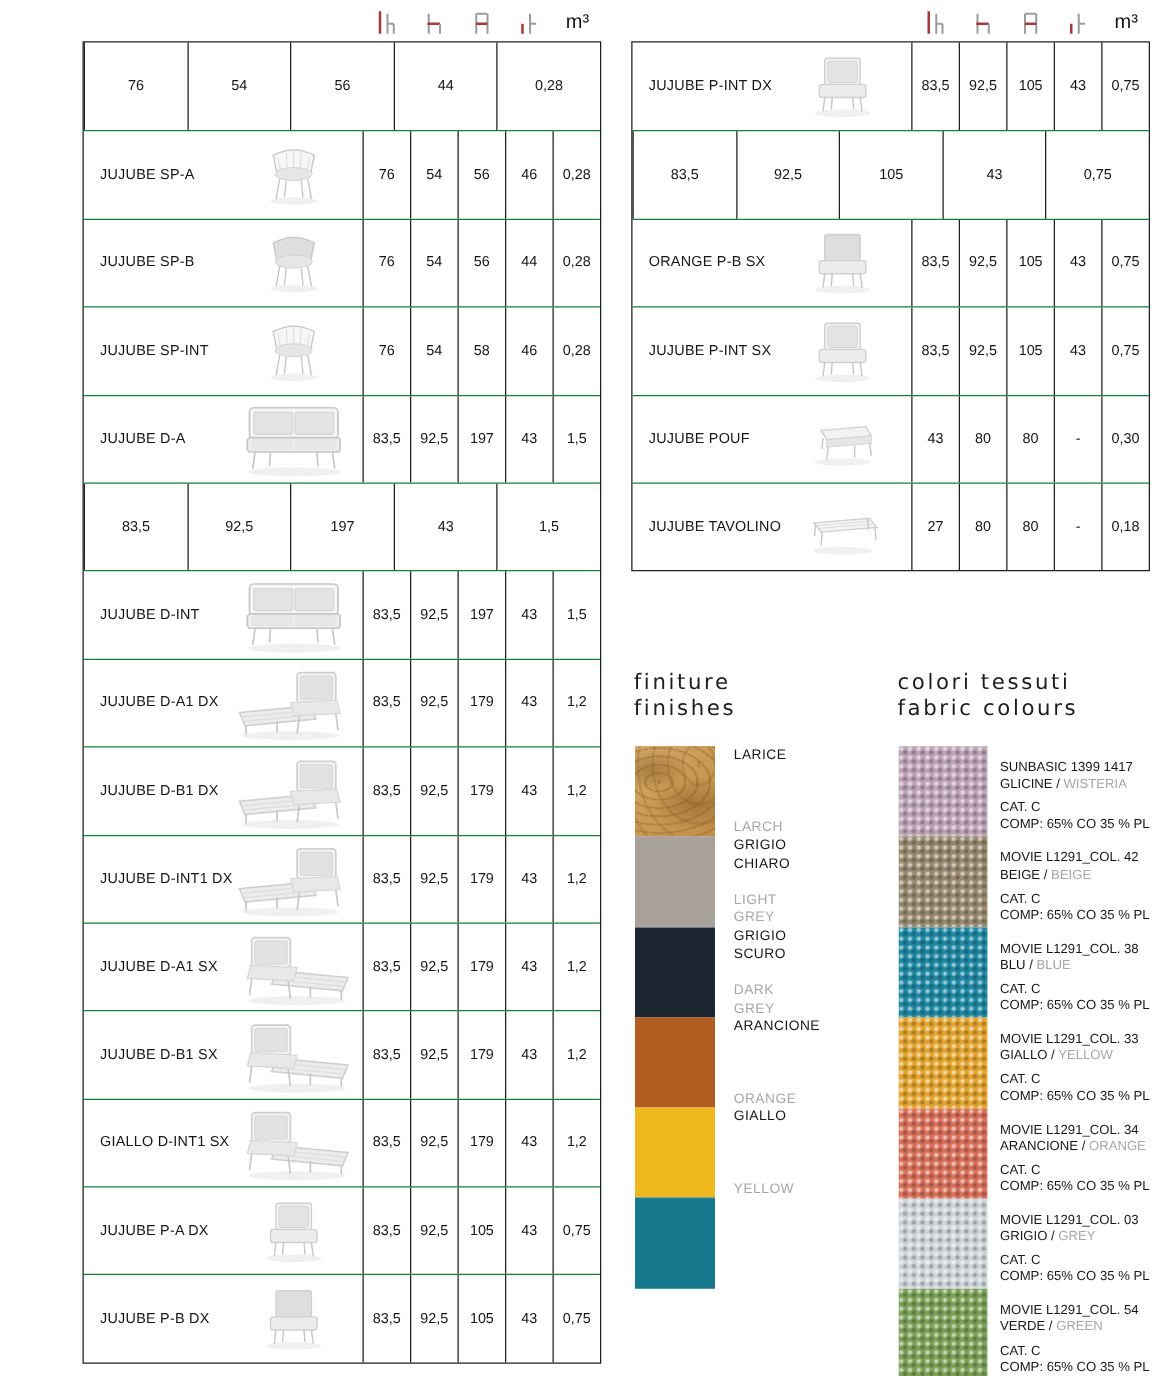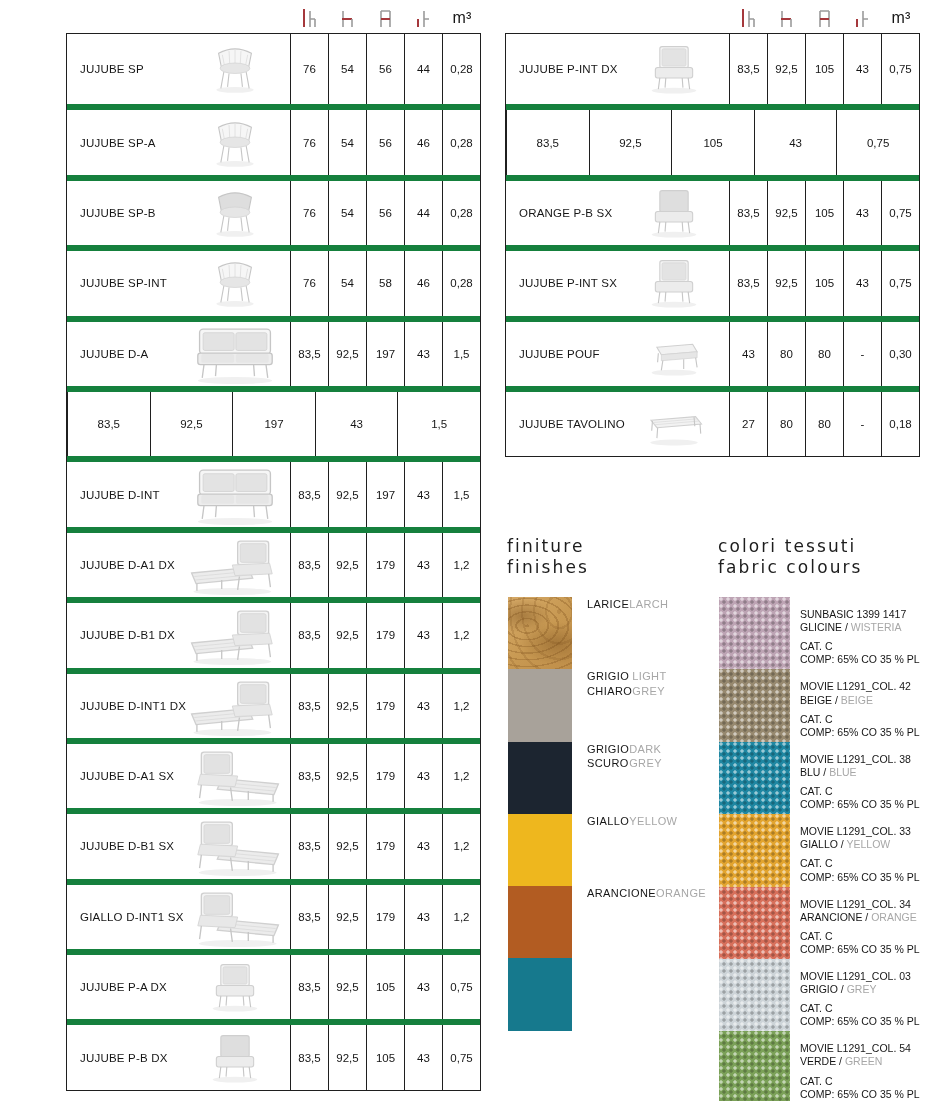--- a/index.html
+++ b/index.html
@@ -10,38 +10,38 @@
   
   .icon-row{position:absolute;top:2px;width:191px;height:28px;display:flex}
   #icons-left{left:290px}
   #icons-right{left:729px}
   .icon-cell{flex:1;display:flex;align-items:flex-end;justify-content:center;padding-bottom:2px}
   .vol-label{font-size:16px;color:#161616;padding-bottom:1px}
   
   .spec-table{position:absolute;width:415px;border:1.5px solid #1f1f1f;box-sizing:border-box;background:#fff}
   #table-left{left:66px;top:33px}
   #table-right{left:505px;top:33px}
-  .row{display:flex;height:70.4px;border-top:6px solid #15803d;box-sizing:border-box}
+  .row{display:flex;height:70.4px;border-top:1px solid #15803d;box-sizing:border-box}
   .row:first-child{border-top:none}
   .cell-name{flex:0 0 223px;position:relative;display:flex;align-items:center;padding-left:13px;box-sizing:border-box}
   .pname{font-size:11.5px;letter-spacing:.2px;white-space:nowrap}
   .thumb{position:absolute;right:3px;top:50%;transform:translateY(-50%);width:104px;height:66px;
          display:flex;align-items:center;justify-content:center}
   .cell-val{flex:1;border-left:1px solid #1f1f1f;display:flex;align-items:center;justify-content:center;
             font-size:11.5px;box-sizing:border-box}
   
   .section-heading{position:absolute;top:536px;font-size:17px;letter-spacing:2.1px;color:#1d1d1d;
                    line-height:21px;font-family:"DejaVu Sans",sans-serif}
   #fin-heading{left:507px}
   #fab-heading{left:718px}
   
   #finishes{position:absolute;left:508px;top:597px}
   .fin-item{display:flex;height:72.3px}
   .fin-swatch{width:64px;height:72.3px;flex:none}
-  .fin-label{margin-left:15px;display:flex;justify-content:flex-start;width:92px}
+  .fin-label{margin-left:15px;display:flex;flex-direction:column;justify-content:space-between;width:92px}
   .fin-it{font-size:11px;color:#161616;white-space:pre-line;letter-spacing:.4px;margin-bottom:4px;line-height:1.3}
   .fin-en{font-size:11px;color:#a7a7a7;white-space:pre-line;letter-spacing:.4px;line-height:1.3}
   .wood{
     background-color:#c99c5a;
     background-image:
       radial-gradient(ellipse 46px 26px at 22% 26%, rgba(122,80,30,.45), rgba(122,80,30,0) 65%),
       radial-gradient(ellipse 60px 34px at 75% 64%, rgba(116,74,26,.40), rgba(116,74,26,0) 62%),
       repeating-radial-gradient(ellipse 90px 60px at 30% 40%, rgba(140,94,38,.38) 0 2px, rgba(0,0,0,0) 2px 10px),
       repeating-radial-gradient(ellipse 70px 90px at 80% 20%, rgba(150,104,46,.30) 0 2px, rgba(0,0,0,0) 2px 12px),
       linear-gradient(135deg,#d5a967 0%,#c79851 55%,#bf8e49 100%);
@@ -123,32 +123,20 @@
         <path d="M3 11 V19" stroke="#a5383c" stroke-width="2" fill="none"></path>
       </svg>
   </div>
   <div class="icon-cell">
     <span class="vol-label">m³</span>
   </div>
 </div>
 
 <div class="spec-table" id="table-left">
     <div class="row">
-    <div class="cell-name">
-      <span class="pname">JUJUBE SP</span>
-      <span class="thumb">
-          <svg width="82" height="58" viewBox="0 0 110 70">
-            <ellipse cx="55" cy="63" rx="25" ry="4" fill="#f0f0f0"></ellipse>
-            <path d="M33 14 Q55 2 77 14 L73 34 Q55 25 37 34 Z" fill="#f6f6f6" stroke="#c6c6c6" stroke-width="1.5"></path>
-            <path d="M38 16 L41 31 M47 11 L48 29 M55 9 L55 28 M63 11 L62 29 M72 16 L69 31" stroke="#dadada" stroke-width="1" fill="none"></path>
-            <ellipse cx="55" cy="34" rx="20" ry="7" fill="#e6e6e6" stroke="#d2d2d2" stroke-width="1"></ellipse>
-            <path d="M40 39 L36 61 M70 39 L74 61 M47 41 L45 59 M63 41 L65 59" stroke="#c6c6c6" stroke-width="1.5" fill="none"></path>
-          </svg>
-        </span>
-    </div>
     <div class="cell-val">76</div>
     <div class="cell-val">54</div>
     <div class="cell-val">56</div>
     <div class="cell-val">44</div>
     <div class="cell-val">0,28</div>
   </div>
     <div class="row">
     <div class="cell-name">
       <span class="pname">JUJUBE SP-A</span>
       <span class="thumb">
@@ -551,31 +539,31 @@
     <div class="fin-item">
     <div class="fin-swatch" style="background: rgb(28, 37, 48);"></div>
     <div class="fin-label">
       <div class="fin-it">GRIGIO
 SCURO</div>
       <div class="fin-en">DARK
 GREY</div>
     </div>
   </div>
     <div class="fin-item">
+    <div class="fin-swatch" style="background: rgb(178, 92, 34);"></div>
+    <div class="fin-label">
+      <div class="fin-it">ARANCIONE</div>
+      <div class="fin-en">ORANGE</div>
+    </div>
+  </div>
+    <div class="fin-item">
     <div class="fin-swatch" style="background: rgb(238, 183, 30);"></div>
     <div class="fin-label">
       <div class="fin-it">GIALLO</div>
       <div class="fin-en">YELLOW</div>
-    </div>
-  </div>
-    <div class="fin-item">
-    <div class="fin-swatch" style="background: rgb(178, 92, 34);"></div>
-    <div class="fin-label">
-      <div class="fin-it">ARANCIONE</div>
-      <div class="fin-en">ORANGE</div>
     </div>
   </div>
     <div class="fin-item">
     <div class="fin-swatch" style="background: rgb(22, 121, 141);"></div>
   </div>
   </div>
 
 <div class="section-heading" id="fab-heading">
   <div>colori tessuti</div>
   <div>fabric colours</div>

